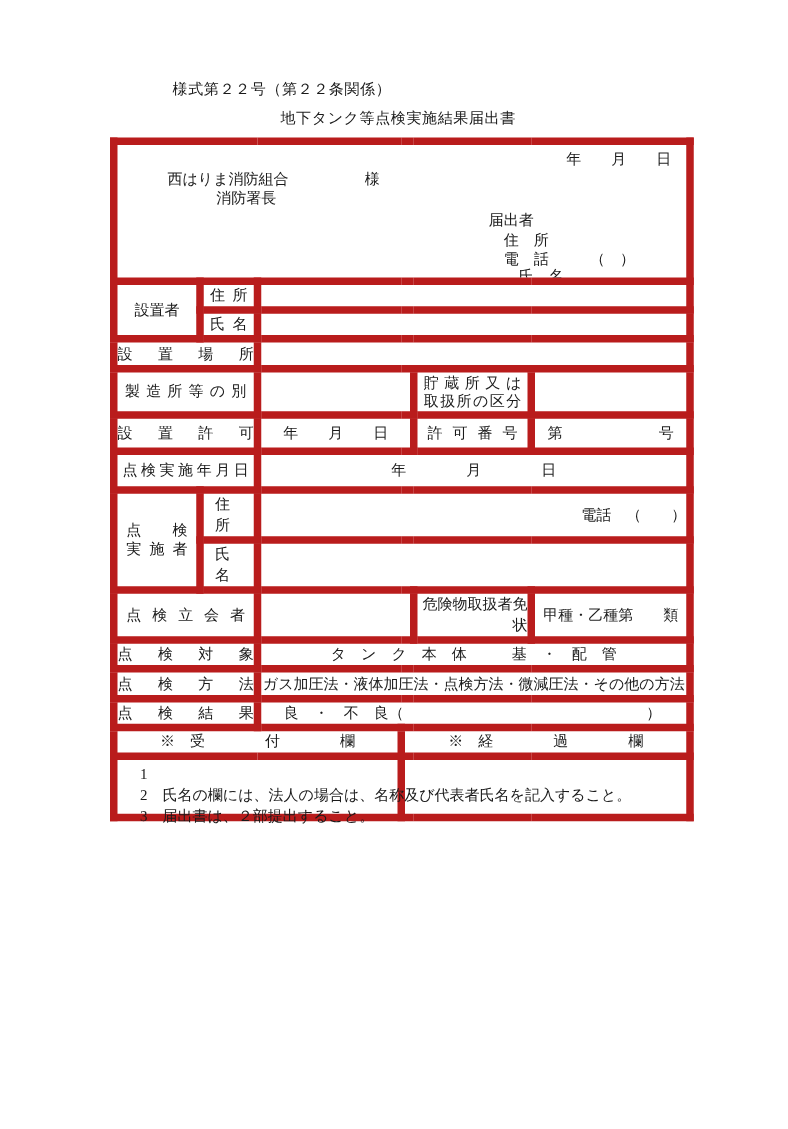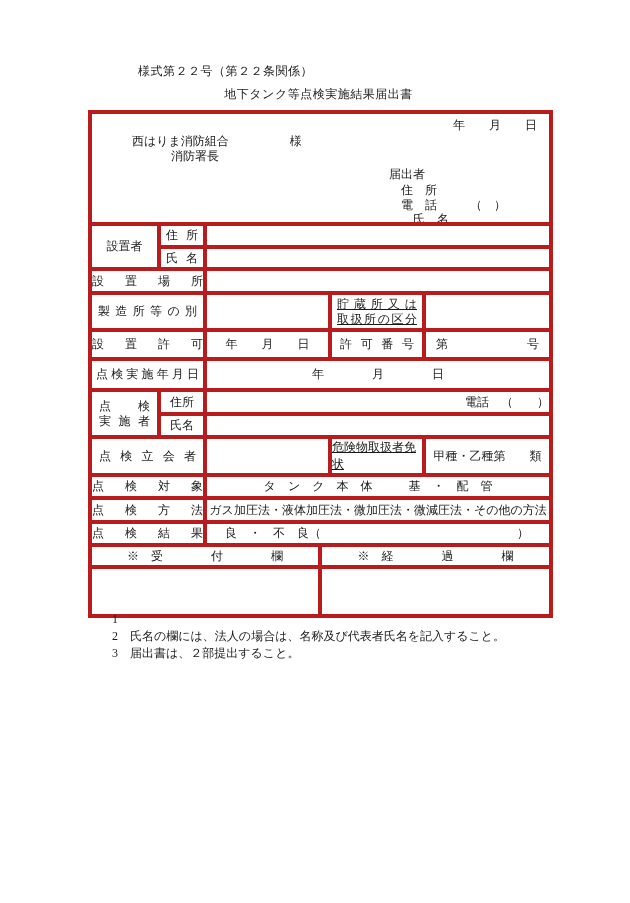--- a/index.html
+++ b/index.html
@@ -13,21 +13,21 @@
     overflow:hidden;
   }
   .form-number{position:absolute;left:94px;top:63px;letter-spacing:0.5px;margin-left:44px;}
   .doc-title{position:absolute;left:88px;top:86px;width:461px;text-align:center;letter-spacing:0.5px;}
 
   table.form-table{
     position:absolute;left:88px;top:110px;
     width:461px;border-collapse:collapse;table-layout:fixed;
   }
   table.form-table td{
-    border:4px solid #b91c1c;
+    border:6px solid #b91c1c;
     padding:0;
     font-size:12px;
     vertical-align:middle;
     overflow:hidden;
   }
   
   td.hdr-cell{position:relative;}
   .h-line{position:absolute;white-space:pre;line-height:13px;}
   .h-date{top:5px;right:12px;}
   .h-org{top:21px;left:40px;}
@@ -36,23 +36,23 @@
   .h-notifier{top:54px;left:297px;}
   .h-addr{top:70px;left:309px;text-align:right;}
   .h-phone{top:85px;left:309px;}
   .h-paren{margin-left:33px;}
   .h-name{top:99px;left:309px;margin-left:12px;}
 
   
   .jlbl{text-align:justify;text-align-last:justify;padding:0 10px;}
   .center{text-align:center;white-space:pre;}
   .two-line div{line-height:15px;text-align:justify;text-align-last:justify;}
-  .pad5 div{padding:0 5px;text-decoration:underline;}
+  .pad5 div{padding:0 5px;}
   .pad7 div{padding:0 7px;}
-  .tight11{font-size:11px;text-align:left;letter-spacing:0;text-decoration:underline;}
+  .tight11{font-size:11px;text-align:right;letter-spacing:0;}
   .flexcell{display:flex;justify-content:space-between;align-items:center;white-space:pre;}
   .fx-pad{padding:0 10px;}
   .fx-result{padding:0 20px 0 18px;}
   .right-phone{text-align:right;padding-right:44px;white-space:pre;}
 
   
   .remarks{position:absolute;left:95px;top:610px;line-height:16px;}
   .remark-item{display:flex;margin-left:17px;margin-top:1px;}
   .remark-no{width:18px;flex:0 0 18px;}
 </style>
@@ -149,21 +149,21 @@
       <td class="center">甲種・乙種第　　類</td>
     </tr>
 
     <tr style="height:23px">
       <td colspan="2" class="jlbl">点検対象</td>
       <td colspan="4" class="center">タ　ン　ク　本　体　　　基　・　配　管</td>
     </tr>
 
     <tr style="height:24px">
       <td colspan="2" class="jlbl">点検方法</td>
-      <td colspan="4" class="center">ガス加圧法・液体加圧法・微加圧法・微減圧法・その他の方法</td>
+      <td colspan="4" class="center">ガス加圧法・液体加圧法・点検方法・微減圧法・その他の方法</td>
     </tr>
 
     <tr style="height:23px">
       <td colspan="2" class="jlbl">点検結果</td>
       <td colspan="4">
         <div class="flexcell fx-result">
           <span>良　・　不　良（</span>
           <span>）</span>
         </div>
       </td>

